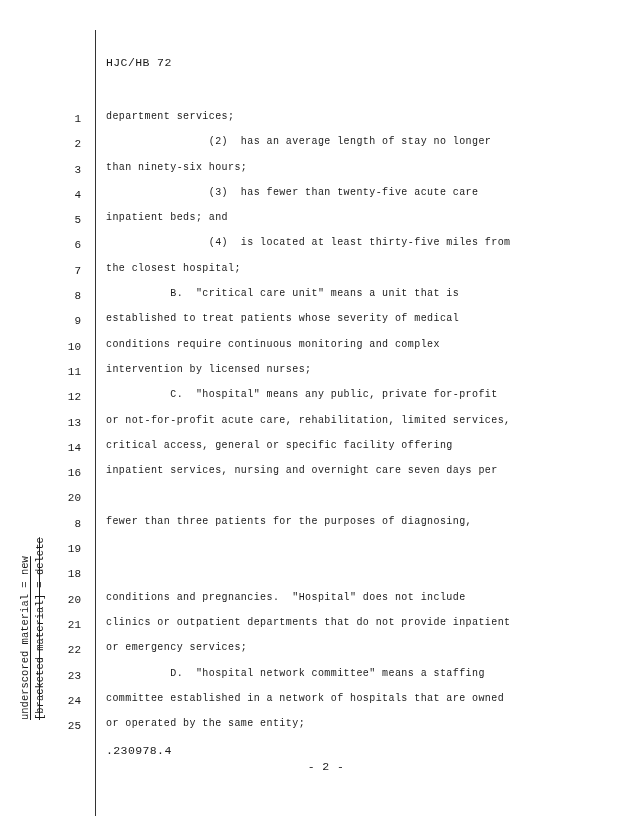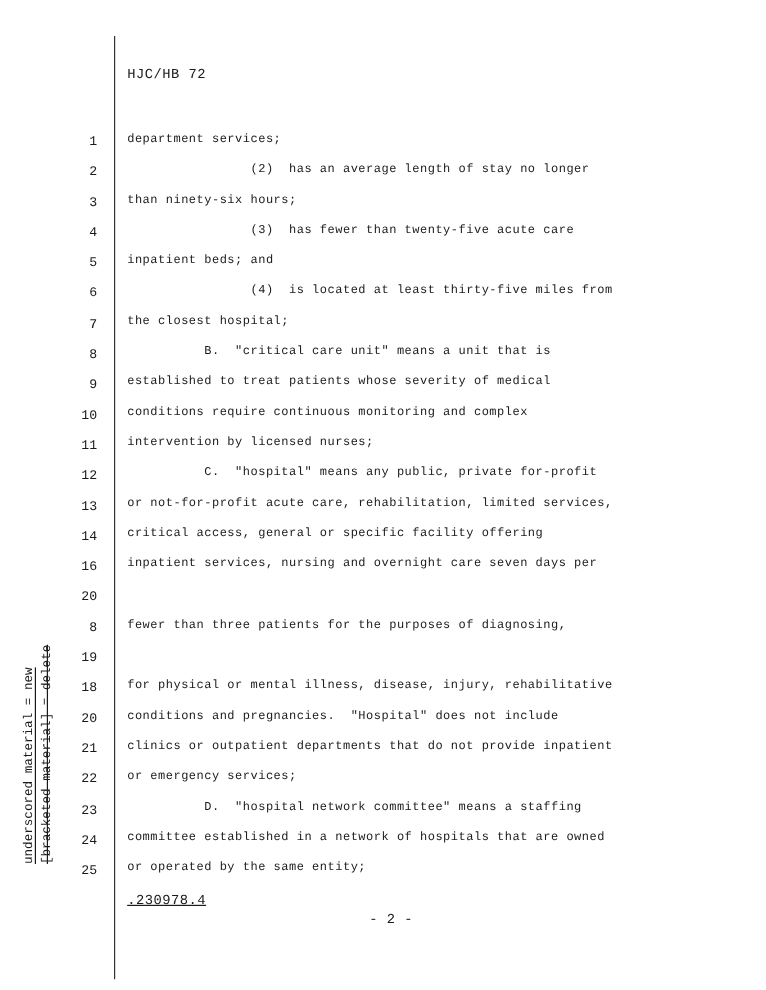--- a/index.html
+++ b/index.html
@@ -91,21 +91,20 @@
     text-align: center;
   }
 
   
   #draft-id {
     position: absolute;
     left: 106px;
     top: 744px;
     font-size: 11.5px;
     letter-spacing: 0.4px;
-    text-decoration: underline;
   }
   #page-number {
     position: absolute;
     left: 106px;
     width: 440px;
     top: 760px;
     text-align: center;
     font-size: 11.5px;
     letter-spacing: 0.4px;
   }
@@ -190,21 +189,20 @@
       </div>
       <div class="line-row">
         <span class="line-no">8</span>
         <span class="line-text">fewer than three patients for the purposes of diagnosing,</span>
       </div>
       <div class="line-row">
         <span class="line-no">19</span>
       </div>
       <div class="line-row">
         <span class="line-no">18</span>
-        <span class="line-text">for physical or mental illness, disease, injury, rehabilitative</span>
       </div>
       <div class="line-row">
         <span class="line-no">20</span>
         <span class="line-text">conditions and pregnancies.  "Hospital" does not include</span>
       </div>
       <div class="line-row">
         <span class="line-no">21</span>
         <span class="line-text">clinics or outpatient departments that do not provide inpatient</span>
       </div>
       <div class="line-row">

